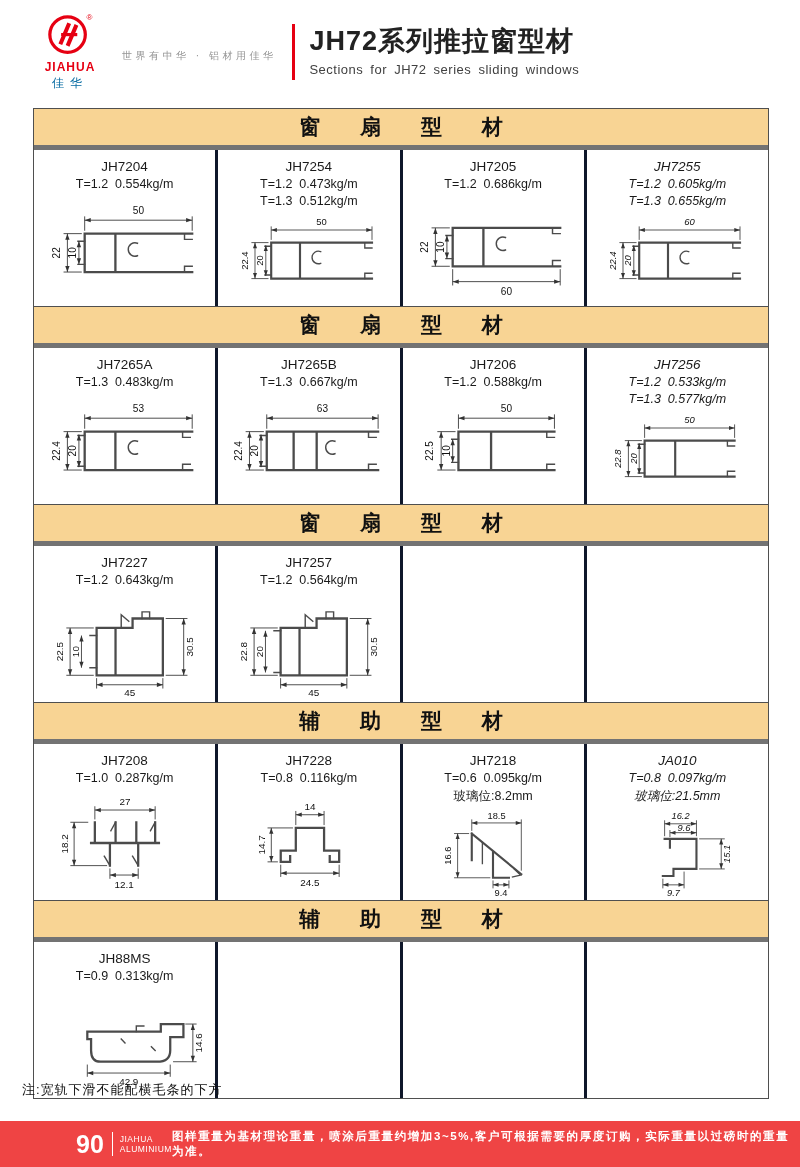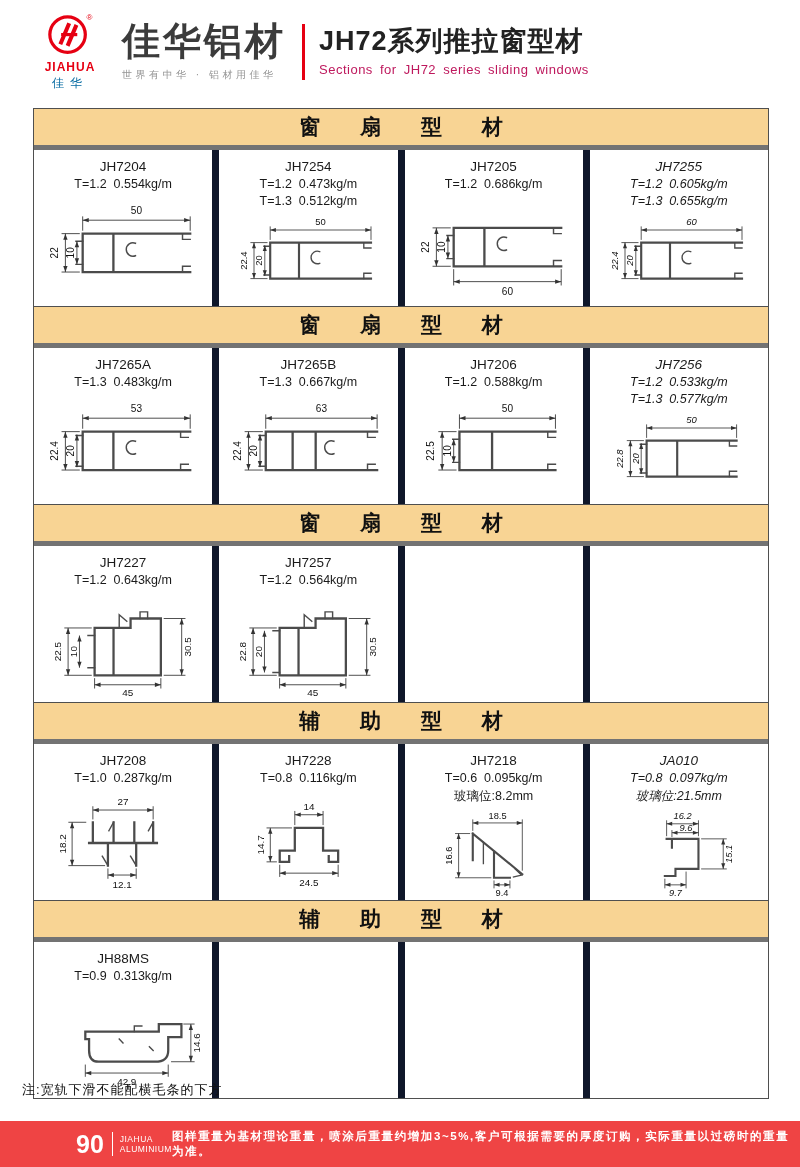--- a/index.html
+++ b/index.html
@@ -11,32 +11,32 @@
   .page-header{position:absolute;top:10px;left:24px;right:20px;height:84px;display:flex;align-items:center;}
   .logo-block{width:92px;display:flex;flex-direction:column;align-items:center;}
   .logo-en{color:#e60012;font-weight:bold;font-size:12px;letter-spacing:1px;margin-top:-2px;}
   .logo-cn{color:#0369a1;font-size:12px;letter-spacing:6px;margin-top:1px;}
   .company-block{margin-left:6px;}
   .company-name{font-size:38px;font-weight:bold;color:#3b3b3b;letter-spacing:3px;line-height:1;}
   .company-tagline{font-size:10px;color:#949494;letter-spacing:3.5px;margin-top:8px;}
   .header-divider{width:3px;height:56px;background:#e60012;margin:0 14px 0 16px;}
   .title-block{display:flex;flex-direction:column;justify-content:center;}
   .title-cn{font-size:27px;font-weight:bold;color:#222;letter-spacing:1px;line-height:1.1;}
-  .title-en{font-size:13px;color:#be185d;letter-spacing:0.5px;margin-top:5px;word-spacing:3px;}
+  .title-en{font-size:13px;color:#404040;letter-spacing:0.5px;margin-top:5px;word-spacing:3px;}
   
   .catalog{position:absolute;top:108px;left:33px;width:734px;border:1px solid #4f4f4f;background:#fff;}
   .sec-header{
     height:36px;background:#f8d494;border-bottom:5px solid #737373;
     display:flex;align-items:center;justify-content:center;
     font-size:21px;font-weight:bold;color:#111;letter-spacing:17px;text-indent:17px;white-space:pre;
   }
   .sec-header + .row{border-bottom:none;}
   .section + .section .sec-header{border-top:1px solid #4f4f4f;}
   .row{display:flex;height:156px;}
-  .cell{flex:1 1 0;border-right:7px solid #0f172a;display:flex;flex-direction:column;align-items:center;min-width:0;}
+  .cell{flex:1 1 0;border-right:3px solid #0f172a;display:flex;flex-direction:column;align-items:center;min-width:0;}
   .cell:last-child{border-right:none;font-style:italic;}
   .code{margin-top:9px;font-size:13.5px;white-space:pre;}
   .spec{font-size:12.5px;margin-top:3px;white-space:pre;}
   svg.draw{margin-top:auto;margin-bottom:auto;display:block;}
   
   .p{fill:none;stroke:#4b4b4b;stroke-width:2.4;stroke-linecap:square;stroke-linejoin:miter;}
   .pt{fill:none;stroke:#4b4b4b;stroke-width:1.5;stroke-linecap:square;}
   .d{fill:none;stroke:#333;stroke-width:0.9;}
   .dt{font-size:10.5px;fill:#111;text-anchor:middle;font-family:"Liberation Sans",sans-serif;}
   
@@ -63,21 +63,20 @@
     <svg width="52" height="50" viewBox="0 0 64 62">
       <circle cx="29" cy="28" r="22" fill="none" stroke="#e60012" stroke-width="4"></circle>
       <path d="M20,40 L31,14 M29,42 L40,16" stroke="#e60012" stroke-width="5" fill="none"></path>
       <path d="M21,28 H41" stroke="#e60012" stroke-width="4" fill="none"></path>
       <text x="56" y="10" font-size="10" fill="#e60012" text-anchor="middle">®</text>
     </svg>
     <div class="logo-en">JIAHUA</div>
     <div class="logo-cn">佳华</div>
   </div>
   <div class="company-block">
-    <div class="company-name">佳华铝材</div>
     <div class="company-tagline">世界有中华 · 铝材用佳华</div>
   </div>
   <div class="header-divider"></div>
   <div class="title-block">
     <div class="title-cn">JH72系列推拉窗型材</div>
     <div class="title-en">Sections for JH72 series sliding windows</div>
   </div>
 </div>
 
 <div class="catalog">

